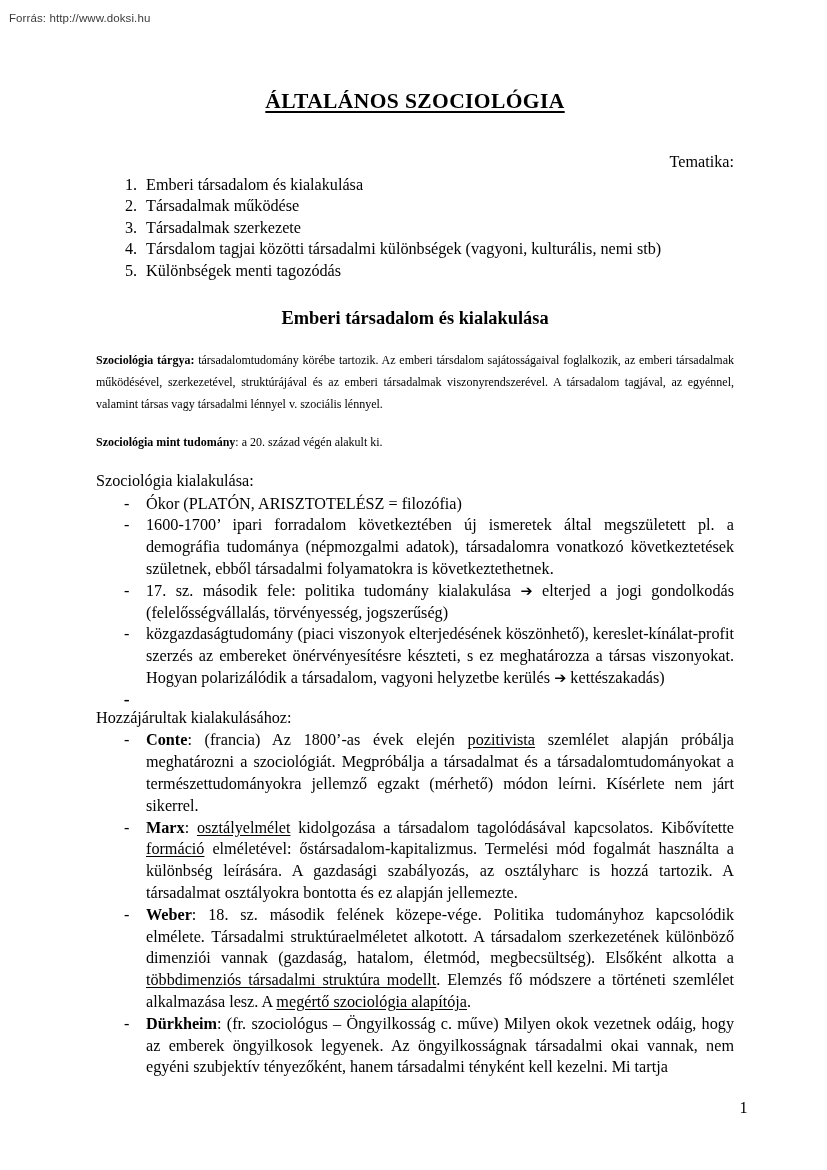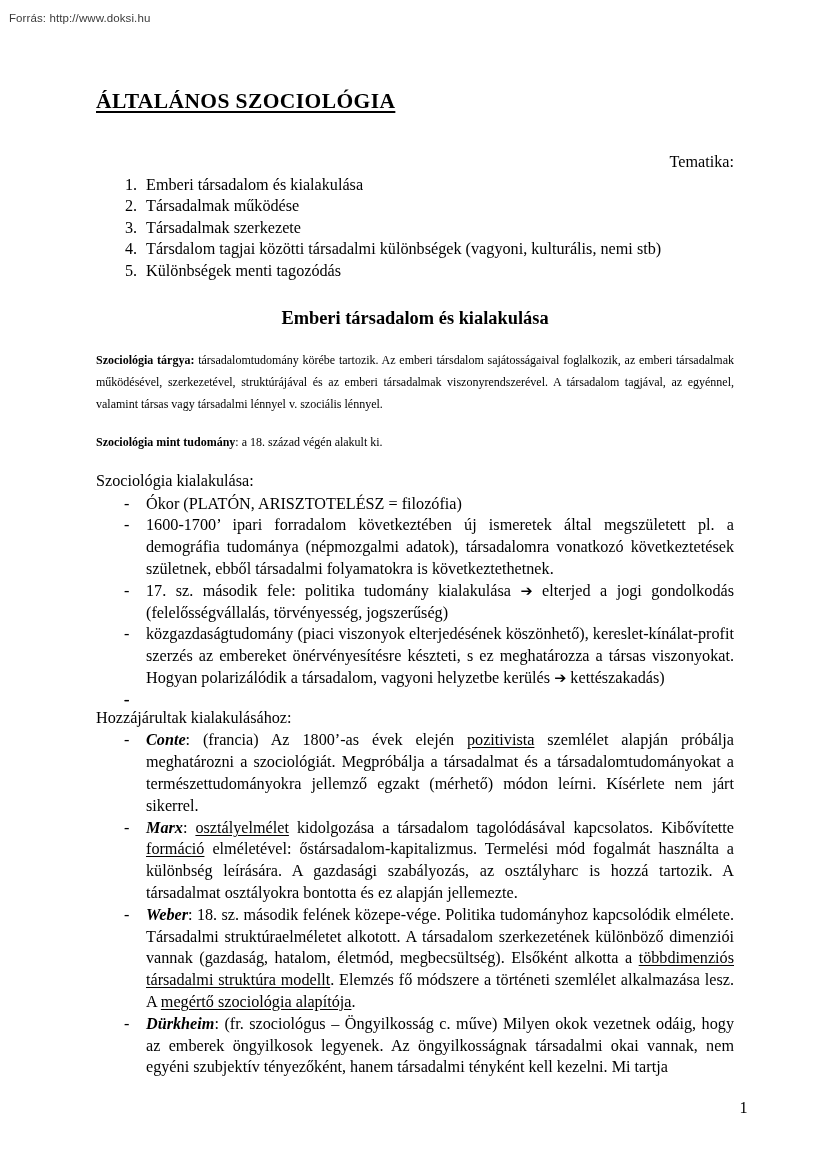--- a/index.html
+++ b/index.html
@@ -41,20 +41,21 @@
 
   
   .content {
     position: absolute;
     left: 96px;
     top: 88px;
     width: 638px;
   }
 
   .doc-title {
+    text-align: center;
     font-size: 21.5px;
     font-weight: bold;
     letter-spacing: 0.4px;
     margin: 0 0 38px 0;
     line-height: 26px;
   }
   .doc-title span.u {
     text-decoration: underline;
     text-underline-offset: 3px;
   }
@@ -97,21 +98,21 @@
 
   p.body {
     font-size: 12px;
     line-height: 21.8px;
     text-align: justify;
     margin: 0 0 17px 0;
     hyphens: none;
   }
 
   .b { font-weight: bold; }
-  .bi { font-weight: bold; font-style: italic; }
+  .bi { font-weight: bold; }
   .u  { text-decoration: underline; text-underline-offset: 2px; }
   .arrow {
     font-family: "DejaVu Sans", sans-serif;
     font-weight: bold;
     font-size: 14.5px;
   }
 
   h3.subhead {
     font-size: 16.2px;
     font-weight: normal;
@@ -169,21 +170,21 @@
       <li><span class="num">2.</span><span>Társadalmak működése</span></li>
       <li><span class="num">3.</span><span>Társadalmak szerkezete</span></li>
       <li><span class="num">4.</span><span>Társdalom tagjai közötti társadalmi különbségek (vagyoni, kulturális, nemi stb)</span></li>
       <li><span class="num">5.</span><span>Különbségek menti tagozódás</span></li>
     </ol>
 
     <h2 class="section-title">Emberi társadalom és kialakulása</h2>
 
     <p class="body"><span class="b">Szociológia tárgya:</span><span> társadalomtudomány körébe tartozik. Az emberi társdalom sajátosságaival foglalkozik, az emberi társadalmak működésével, szerkezetével, struktúrájával és az emberi társadalmak viszonyrendszerével. A társadalom tagjával, az egyénnel, valamint társas vagy társadalmi lénnyel v. szociális lénnyel.</span></p>
 
-    <p class="body"><span class="b">Szociológia mint tudomány</span><span>: a 18. század végén alakult ki.</span></p>
+    <p class="body"><span class="b">Szociológia mint tudomány</span><span>: a 20. század végén alakult ki.</span></p>
 
     <h3 class="subhead">Szociológia kialakulása:</h3>
 
     <ul class="dash">
       <li>
         <span class="dash-mark">-</span><span>Ókor (PLATÓN, ARISZTOTELÉSZ = filozófia)</span>
       </li>
       <li>
         <span class="dash-mark">-</span><span>1600-1700’ ipari forradalom következtében új ismeretek által megszületett pl. a demográfia tudománya (népmozgalmi adatok), társadalomra vonatkozó következtetések születnek, ebből társadalmi folyamatokra is következtethetnek.</span>
       </li>

